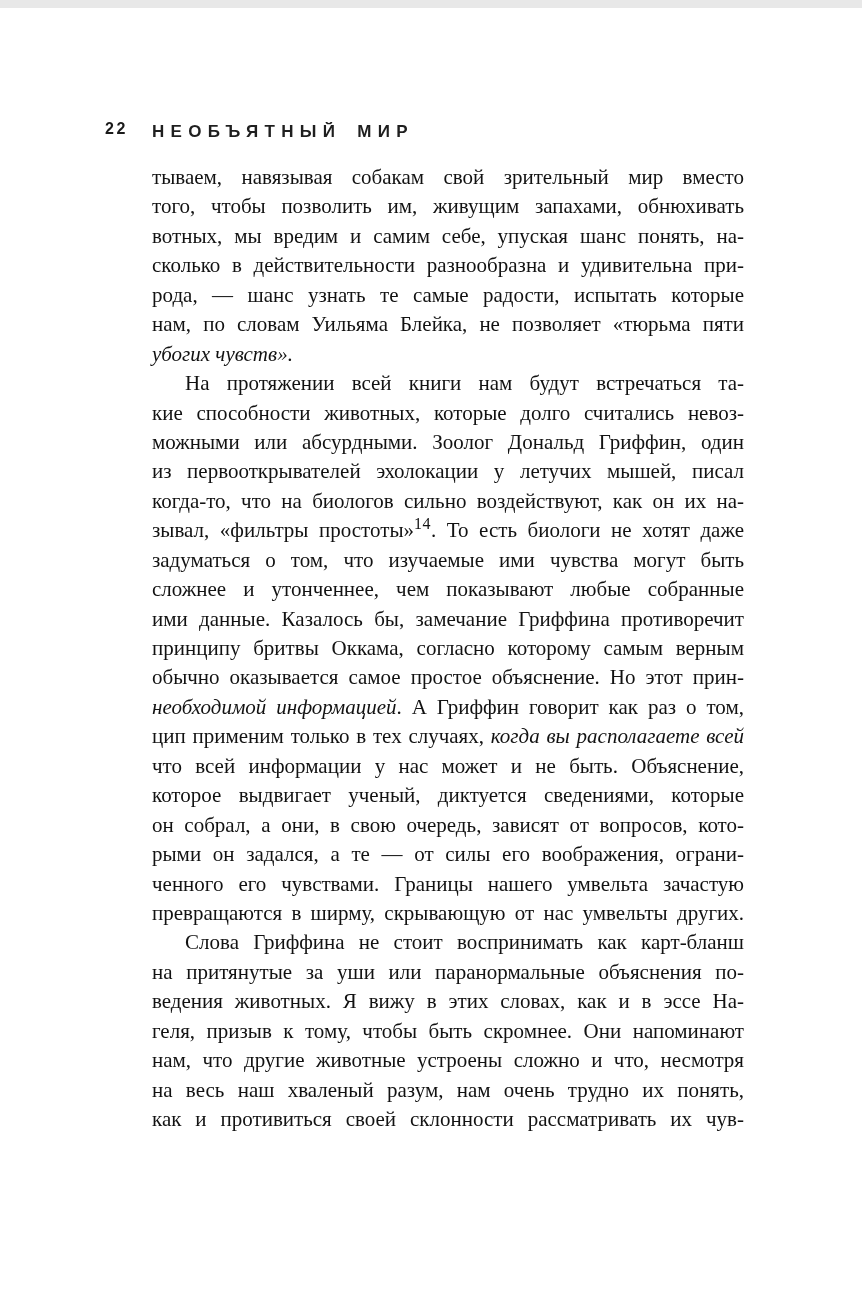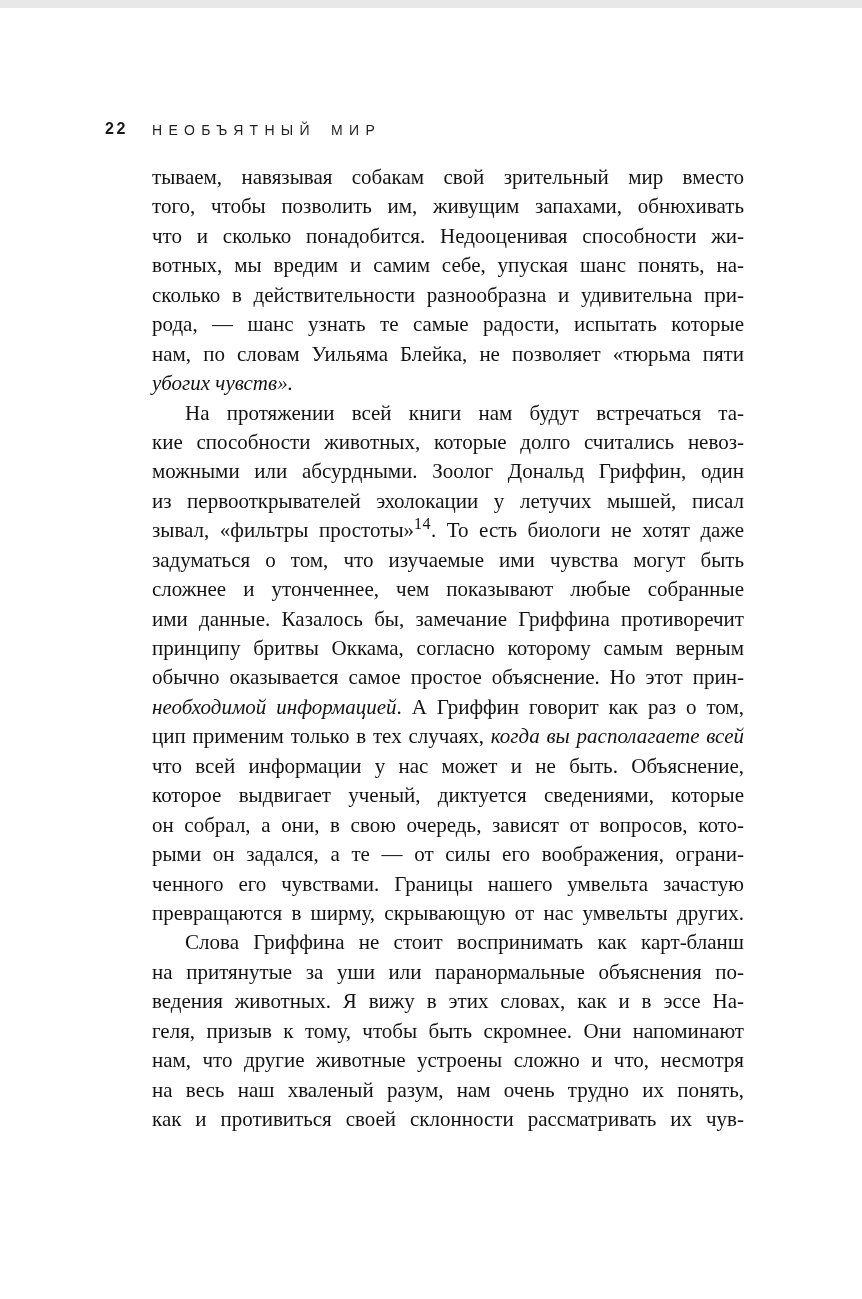--- a/index.html
+++ b/index.html
@@ -32,22 +32,22 @@
     top: 0;
     font-size: 16px;
     font-weight: 700;
     letter-spacing: 2.5px;
     color: #1a1a1a;
   }
   .running-title {
     position: absolute;
     left: 152px;
     top: 2px;
-    font-size: 14px;
-    font-weight: 400;
+    font-size: 17px;
+    font-weight: 700;
     letter-spacing: 6.3px;
     word-spacing: 5px;
     color: #1f1f1f;
   }
   
   .text-block {
     position: absolute;
     left: 152px;
     top: 155px;
     width: 592px;
@@ -83,32 +83,32 @@
 
 <div class="page">
   <div class="running-header">
     <span class="page-number">22</span>
     <span class="running-title">НЕОБЪЯТНЫЙ МИР</span>
   </div>
   <div class="text-block">
       <div class="paragraph">
         <div class="line"><span>тываем, навязывая собакам свой зрительный мир вместо</span></div>
         <div class="line"><span>того, чтобы позволить им, живущим запахами, обнюхивать</span></div>
-        <div class="line"><span>что и сколько понадобится. Недооценивая способности жи-</span></div>
         <div class="line"><span>вотных, мы вредим и самим себе, упуская шанс понять, на-</span></div>
         <div class="line"><span>сколько в действительности разнообразна и удивительна при-</span></div>
         <div class="line"><span>рода, — шанс узнать те самые радости, испытать которые</span></div>
         <div class="line"><span>нам, по словам Уильяма Блейка, не позволяет «тюрьма пяти</span></div>
         <div class="line rag"><span>убогих чувств».</span></div>
       </div>
       <div class="paragraph">
         <div class="line indent"><span>На протяжении всей книги нам будут встречаться та-</span></div>
         <div class="line"><span>кие способности животных, которые долго считались невоз-</span></div>
         <div class="line"><span>можными или абсурдными. Зоолог Дональд Гриффин, один</span></div>
         <div class="line"><span>из первооткрывателей эхолокации у летучих мышей, писал</span></div>
+        <div class="line"><span>когда-то, что на биологов сильно воздействуют, как он их на-</span></div>
         <div class="line"><span>зывал, «фильтры простоты»</span><sup>14</sup><span>. То есть биологи не хотят даже</span></div>
         <div class="line"><span>задуматься о том, что изучаемые ими чувства могут быть</span></div>
         <div class="line"><span>сложнее и утонченнее, чем показывают любые собранные</span></div>
         <div class="line"><span>ими данные. Казалось бы, замечание Гриффина противоречит</span></div>
         <div class="line"><span>принципу бритвы Оккама, согласно которому самым верным</span></div>
         <div class="line"><span>обычно оказывается самое простое объяснение. Но этот прин-</span></div>
         <div class="line"><em>необходимой информацией</em><span>. А Гриффин говорит как раз о том,</span></div>
         <div class="line"><span>цип применим только в тех случаях, </span><em>когда вы располагаете всей</em></div>
         <div class="line"><span>что всей информации у нас может и не быть. Объяснение,</span></div>
         <div class="line"><span>которое выдвигает ученый, диктуется сведениями, которые</span></div>

